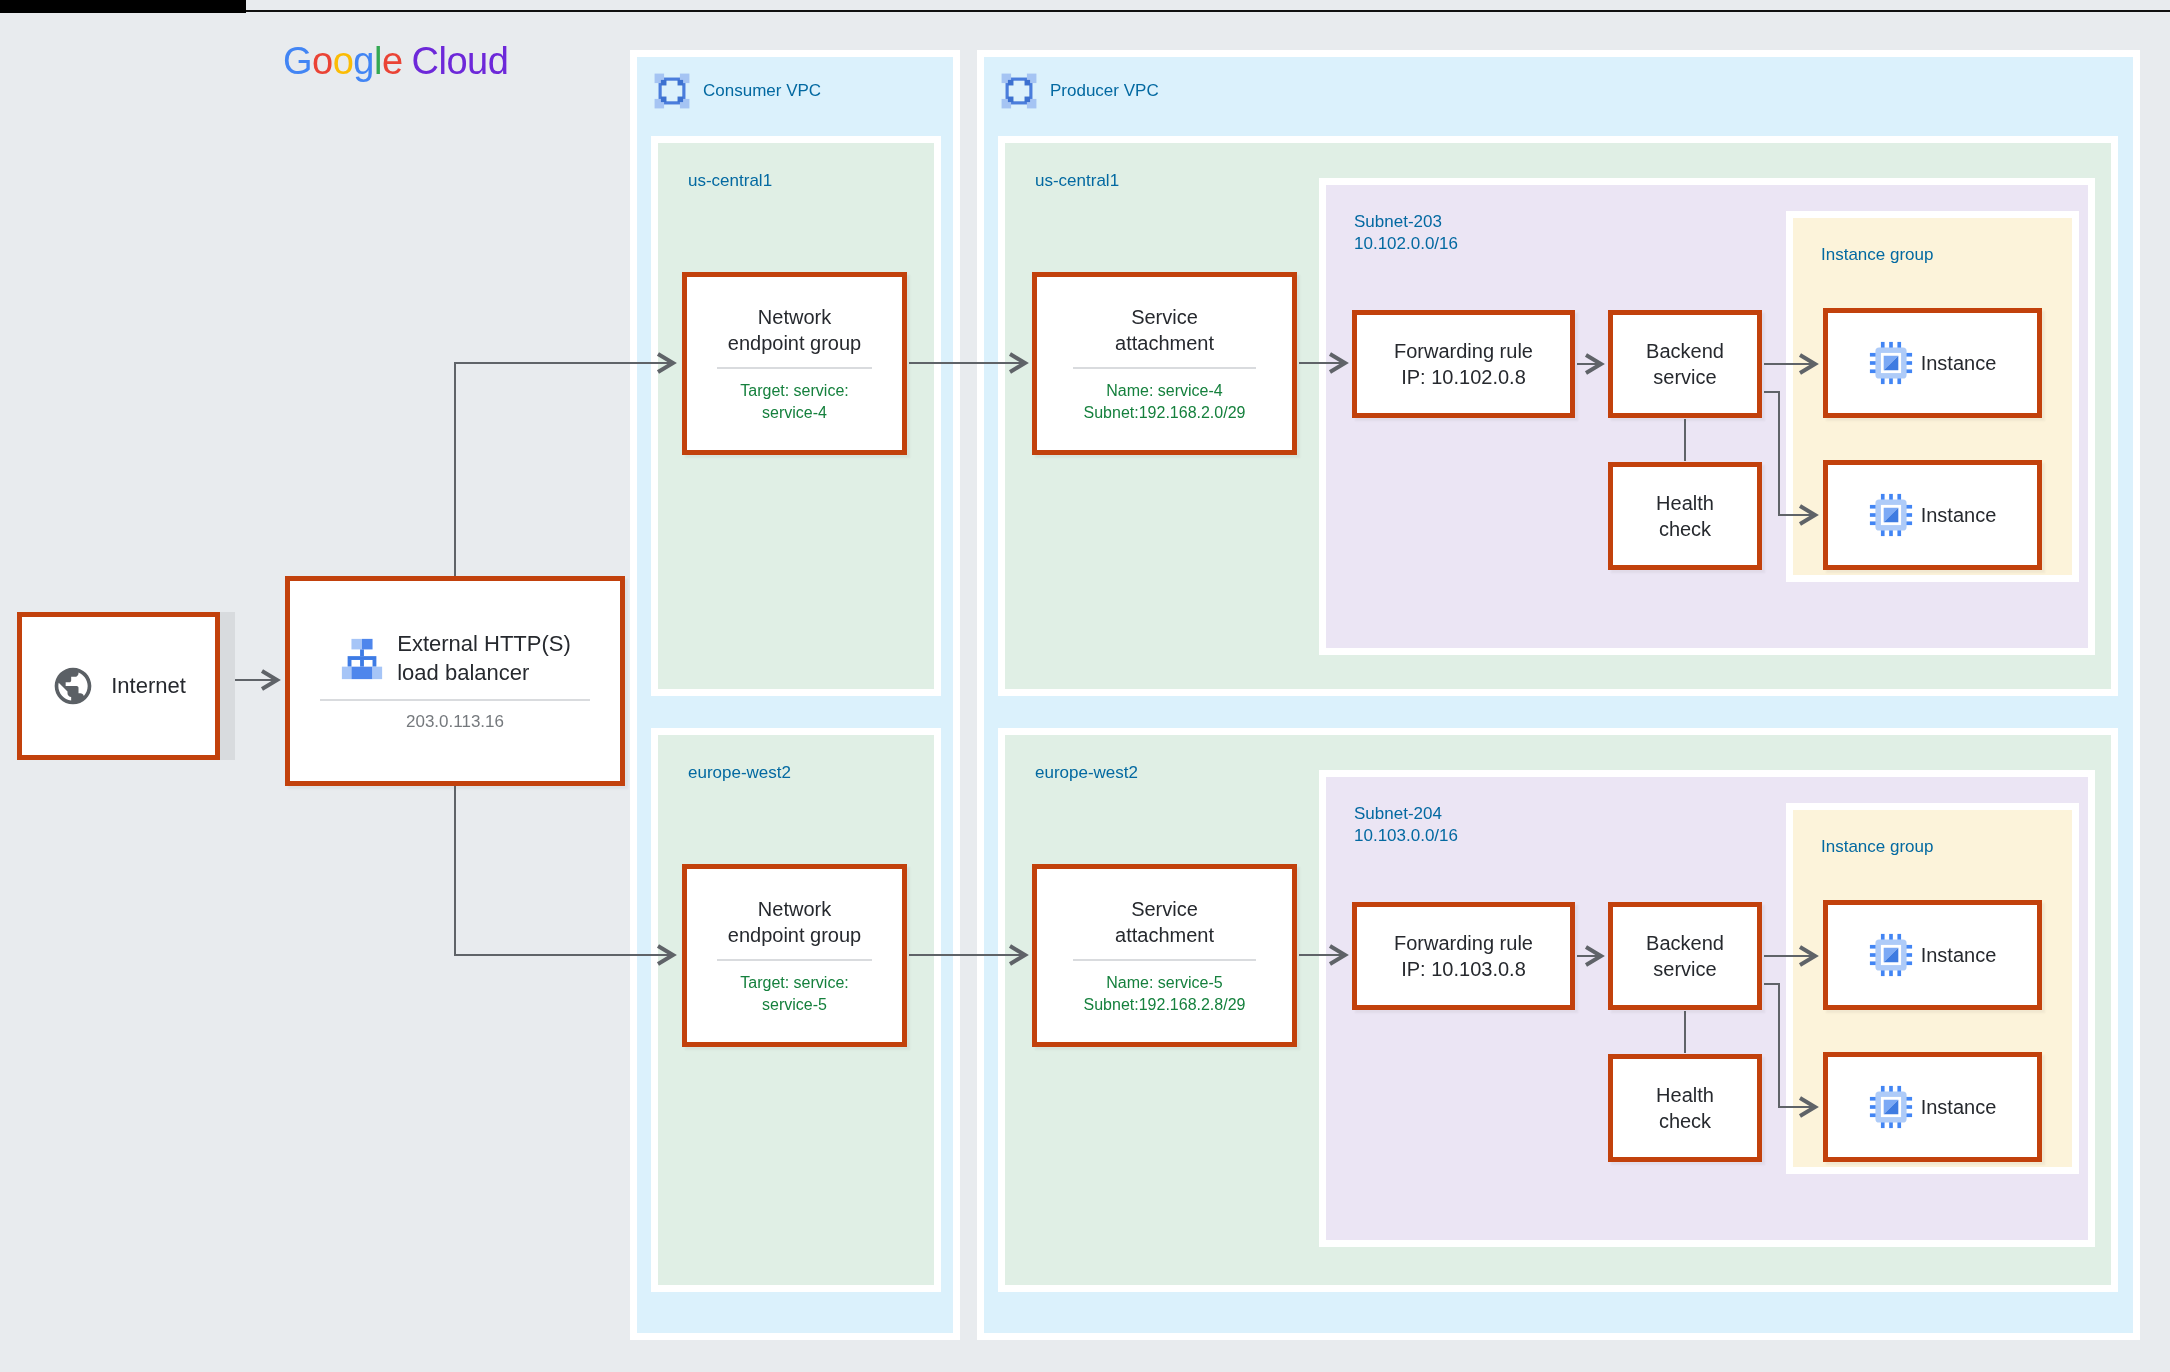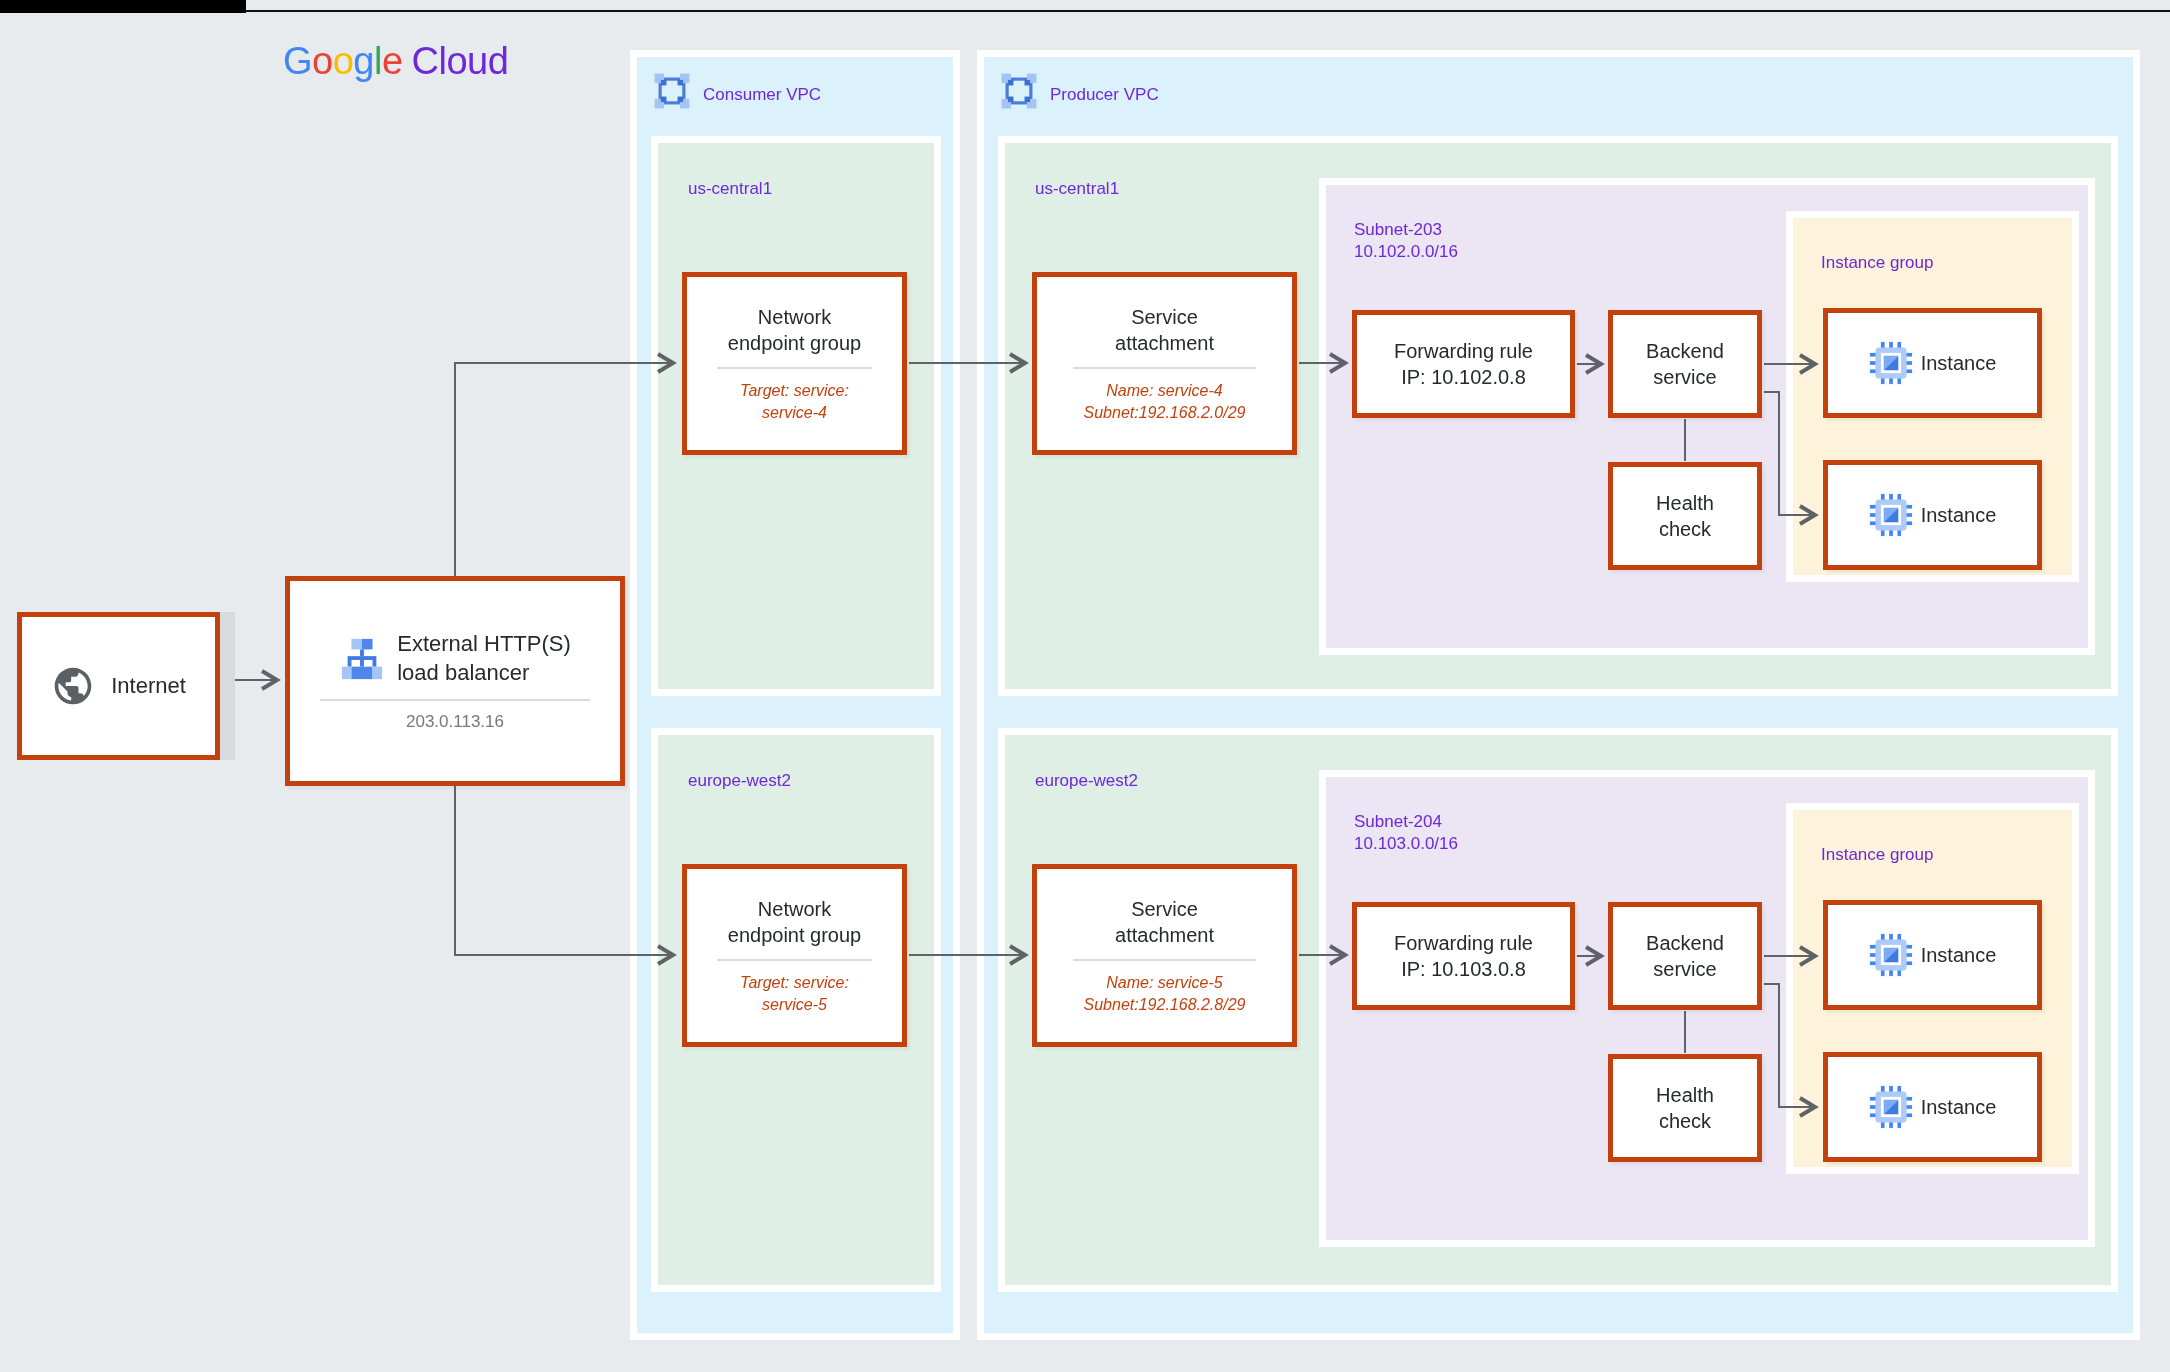--- a/index.html
+++ b/index.html
@@ -13,23 +13,23 @@
   .region{background:#E0EFE5;border:7px solid #fff;}
   .subnet{background:#EBE5F4;border:7px solid #fff;}
   .ig{background:#FCF3DA;border:7px solid #fff;}
   .node{
     background:#fff;border:5px solid #c2410c;
     box-shadow:3px 3px 2px rgba(60,64,67,.06);
     display:flex;flex-direction:column;align-items:center;justify-content:center;
     text-align:center;
   }
   .node-row{flex-direction:row;gap:8px;}
-  .lbl{color:#6d28d9;font-size:17px;line-height:1.3;margin-top:8px;}
+  .lbl{color:#0369a1;font-size:17px;line-height:1.3;}
   .title{color:#26292E;font-size:20px;line-height:1.32;}
-  .sub{color:#c2410c;font-size:16px;line-height:1.35;font-style:italic;}
+  .sub{color:#15803d;font-size:16px;line-height:1.35;}
   .hr{border-top:2px solid #D9DBDE;width:72%;margin:11px auto;}
   .vpc-head{display:flex;align-items:center;gap:12px;}
   .logo{display:flex;align-items:baseline;font-size:38px;letter-spacing:-.5px;font-weight:500;}
   .logo .cloud{color:#6d28d9;margin-left:9px;font-weight:400;}
   .lg-b{color:#4285F4}.lg-r{color:#EA4335}.lg-y{color:#FBBC05}.lg-g{color:#34A853}
   .internet-box{flex-direction:row;gap:16px;box-shadow:15px 0 0 #D8DBDE;}
   .internet-lbl{color:#26292E;font-size:22px;}
   .lb-title{color:#26292E;font-size:22px;line-height:1.3;text-align:left;}
   .lb-ip{color:#75797D;font-size:17px;text-align:center;}
   svg{display:block;}

